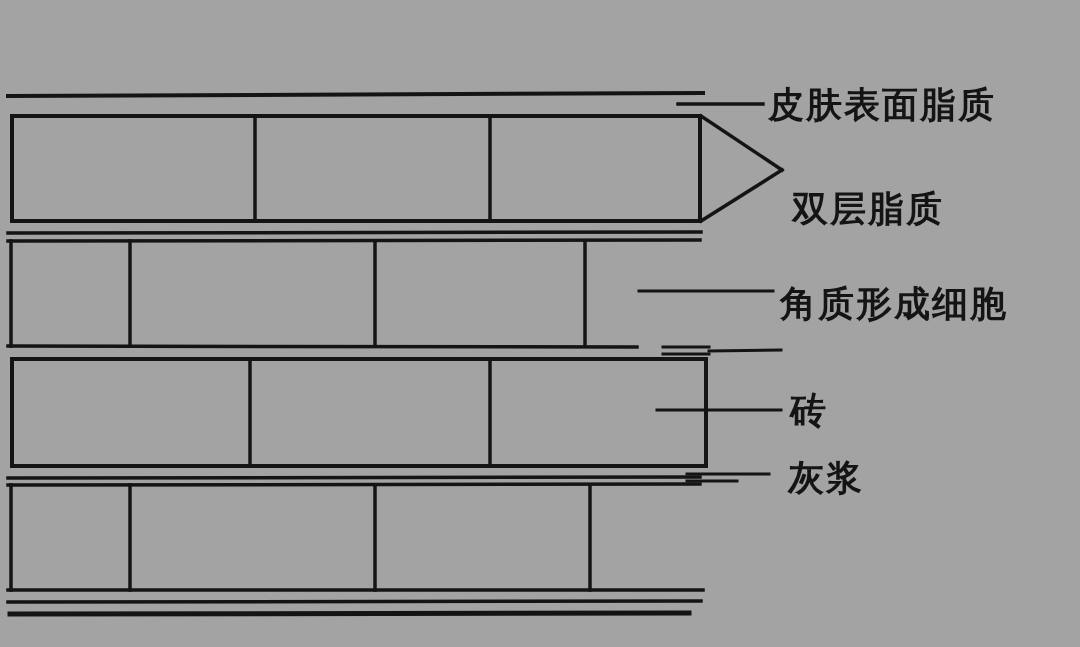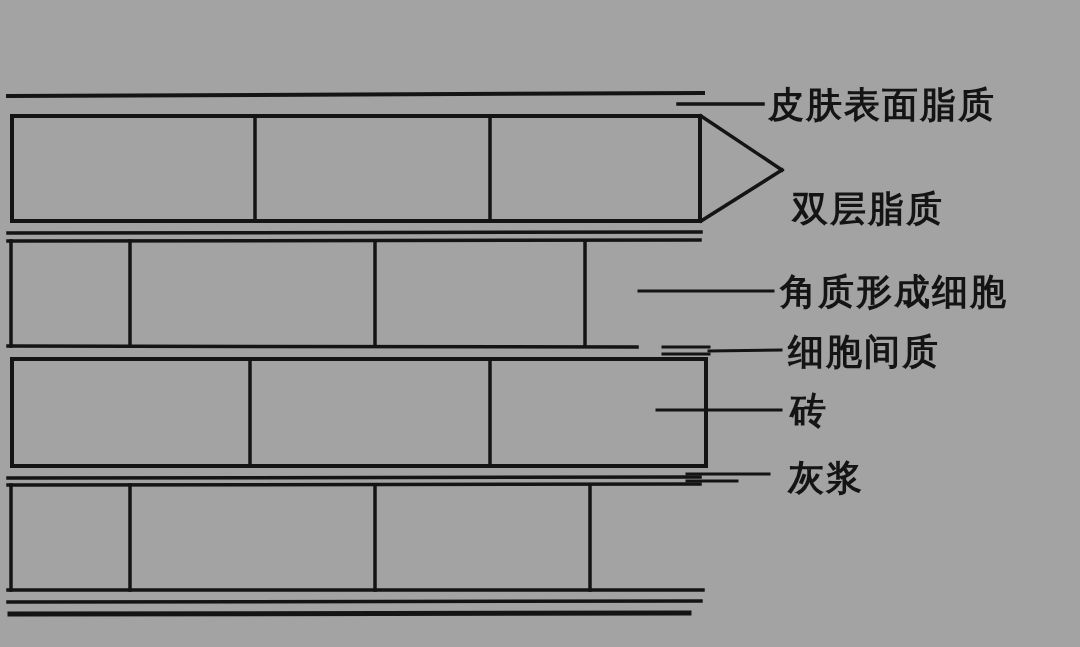--- a/index.html
+++ b/index.html
@@ -25,21 +25,21 @@
     transform: translateY(-50%);
     color: #141414;
     font-size: 36px;
     font-weight: 700;
     letter-spacing: 2px;
     white-space: nowrap;
     line-height: 1;
   }
   .lbl-surface-lipid   { left: 768px; top: 105px; }
   .lbl-lipid-bilayer   { left: 792px; top: 171px; margin-top: 38px; }
-  .lbl-keratinocyte    { left: 780px; top: 292px; }
+  .lbl-keratinocyte    { left: 780px; top: 304px; }
   .lbl-intercellular   { left: 788px; top: 352px; }
   .lbl-brick           { left: 790px; top: 411px; }
   .lbl-mortar          { left: 788px; top: 478px; }
 </style>
 </head>
 <body>
 
 <div class="stage">
 
   <svg width="1080" height="647" viewBox="0 0 1080 647" fill="none" stroke="#141414" stroke-linecap="square">
@@ -107,19 +107,18 @@
       <line x1="10" y1="614" x2="689" y2="613" stroke-width="5"></line>
     </g>
   </svg>
 
   <div class="lbl lbl-surface-lipid">皮肤表面脂质</div>
 
   <div class="lbl lbl-lipid-bilayer">双层脂质</div>
 
   <div class="lbl lbl-keratinocyte">角质形成细胞</div>
 
-  <div class="lbl lbl-intercellular">细胞间质</div>
 
   <div class="lbl lbl-brick">砖</div>
 
   <div class="lbl lbl-mortar">灰浆</div>
 
 </div>
 
 </body></html>

